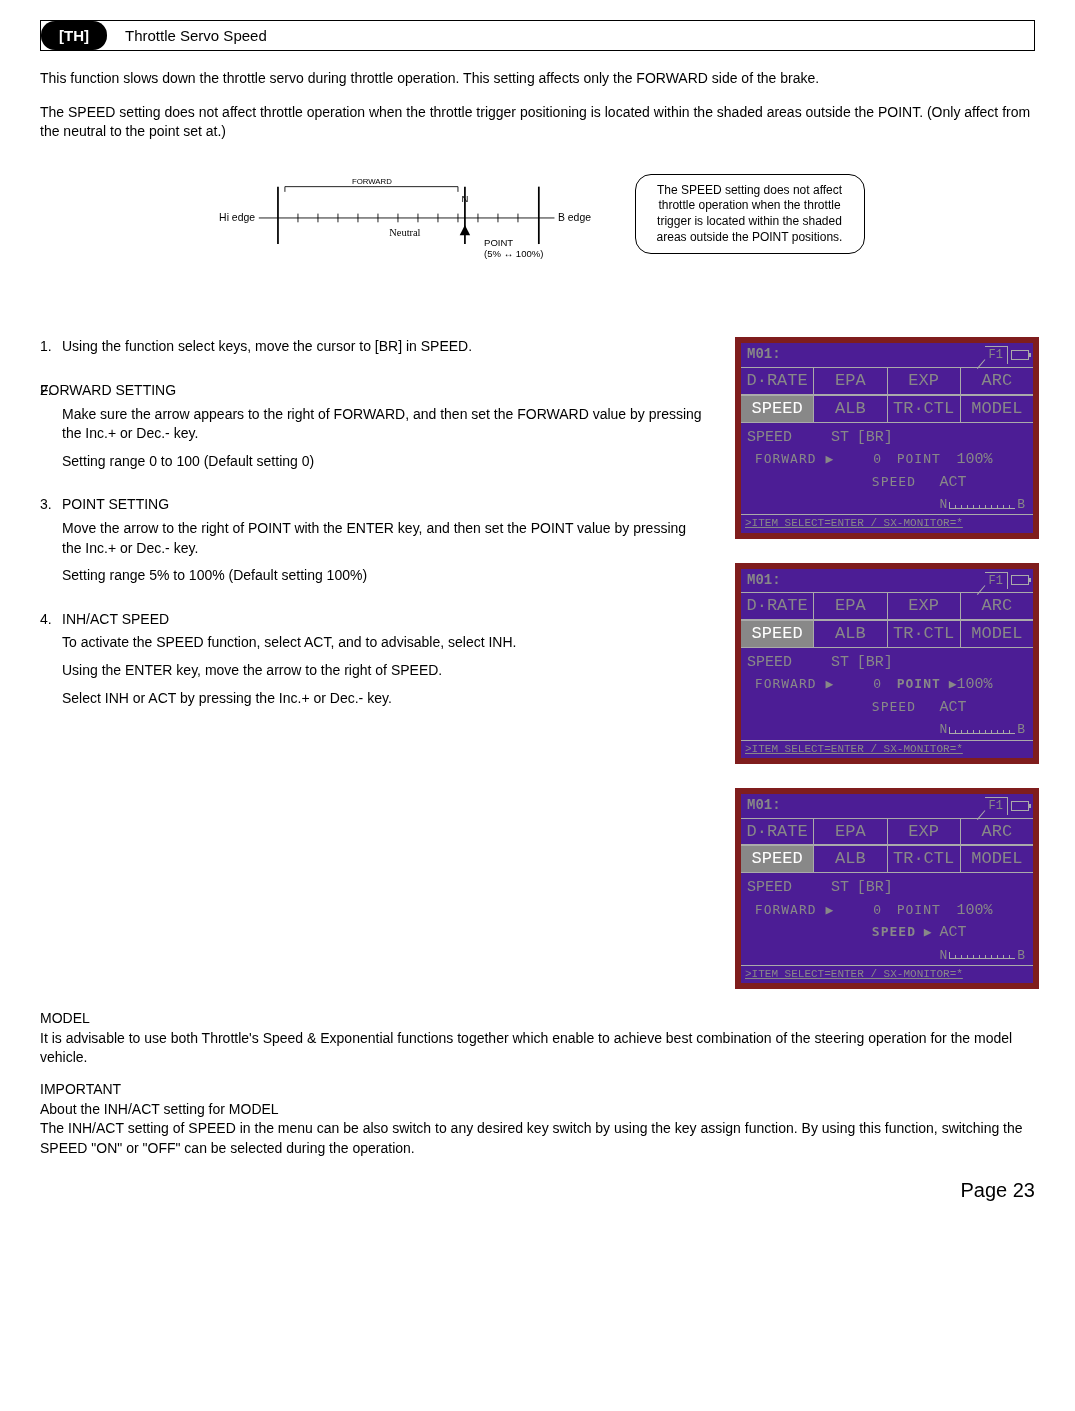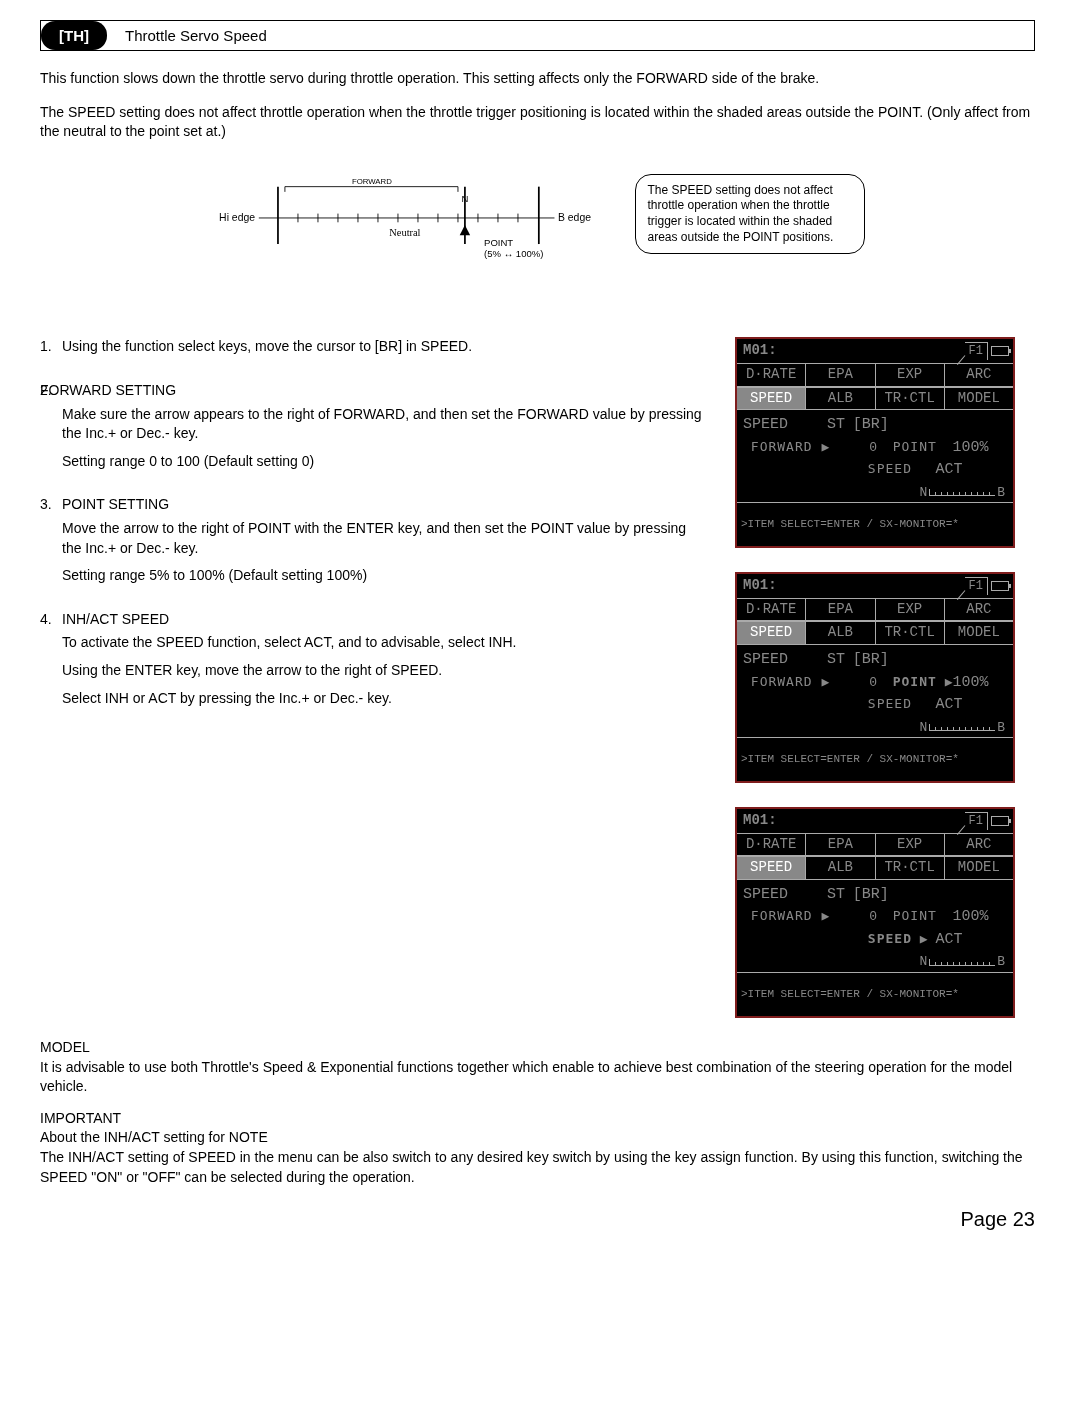--- a/index.html
+++ b/index.html
@@ -4,66 +4,66 @@
   <style>
     * { box-sizing: border-box; margin: 0; padding: 0; }
     body { font-family: Arial, Helvetica, sans-serif; font-size: 14px; line-height: 1.4; color: #000; width: 1075px; padding: 20px 40px; }
     
     .section-header { display: flex; align-items: stretch; border: 1px solid #000; margin-bottom: 18px; }
     .section-tag { background: #000; color: #fff; padding: 4px 18px; font-weight: bold; font-size: 15px; border-radius: 14px; }
     .section-title { padding: 4px 18px; font-size: 15px; }
     
     .para { margin-bottom: 14px; }
     
-    .diagram-row { display: flex; align-items: flex-start; justify-content: center; gap: 24px; margin: 24px 0 36px; }
+    .diagram-row { display: flex; align-items: flex-start; justify-content: center; gap: 24px; margin: 24px 0 36px; text-align: center; }
     .diagram-wrap { position: relative; }
     .diagram { width: 400px; }
     
     .speed-note-box { border: 1px solid #000; border-radius: 16px; padding: 8px 12px; width: 230px; font-family: "Trebuchet MS", -apple-system, BlinkMacSystemFont, "Segoe UI", sans-serif; font-size: 12px; line-height: 1.3; margin-top: 8px; }
     
     .two-col { display: flex; gap: 28px; }
     .left-col { flex: 1; }
     .right-col { width: 300px; display: flex; flex-direction: column; gap: 24px; }
     
     .ol-item { display: flex; margin-bottom: 16px; }
     .ol-num { width: 22px; flex-shrink: 0; }
     .ol-body { flex: 1; }
     .ol-body .sub { margin-bottom: 4px; }
     .ol-body p { margin-bottom: 8px; }
     
     .note-title { margin-top: 20px; }
     .note-body { margin-bottom: 12px; }
     .page-num { text-align: right; font-size: 20px; margin-top: 18px; }
     
-    .lcd-screen { border: 2px solid #7f1d1d; background: #000000; font-family: "Courier New", monospace; font-size: 12px; color: #888; padding: 0; width: 280px; }
+    .lcd-screen { border: 6px solid #7f1d1d; background: #4c1d95; font-family: "Courier New", monospace; font-size: 12px; color: #888; padding: 0; width: 304px; }
     .lcd-top { display: flex; align-items: center; padding: 2px 4px; }
     .lcd-title { flex: 1; font-weight: bold; font-size: 14px; padding-left: 2px; }
     .lcd-f1 { border-top: 1px solid #aaa; border-right: 1px solid #aaa; padding: 0 4px; font-size: 12px; position: relative; }
     .lcd-f1::before { content: ""; position: absolute; left: -12px; top: 12px; width: 12px; height: 0; border-top: 1px solid #aaa; transform: rotate(-50deg); transform-origin: right; }
     .lcd-battery { width: 18px; height: 10px; border: 1px solid #aaa; margin-left: 3px; position: relative; }
     .lcd-battery::after { content: ""; position: absolute; right: -3px; top: 2px; width: 2px; height: 4px; background: #aaa; }
     
     .lcd-tabs { display: flex; border-top: 1px solid #aaa; border-bottom: 1px solid #aaa; }
-    .lcd-tab { border-right: 1px solid #aaa; padding: 1px 4px; text-align: center; flex: 1; font-size: 14px; }
+    .lcd-tab { border-right: 1px solid #aaa; padding: 1px 4px; text-align: center; flex: 1; font-size: 17px; }
     .lcd-tab:last-child { border-right: none; }
     .lcd-tab.active { background: #888; color: #fff; }
     
     .lcd-body { padding: 4px 6px 2px; line-height: 1.5; }
     .lcd-line { white-space: pre; font-size: 13px; }
     .lcd-line .big { font-size: 15px; }
     .lcd-line .dotted { font-family: monospace; letter-spacing: 1px; }
     
     .lcd-nb-line { display: flex; justify-content: flex-end; align-items: center; padding: 0 8px; gap: 2px; }
     .lcd-nb-line .n { font-size: 13px; }
     .lcd-nb-ticks { display: flex; align-items: flex-end; gap: 0; }
     .lcd-nb-ticks span { width: 6px; height: 4px; border-left: 1px solid #aaa; border-bottom: 1px solid #aaa; }
     .lcd-nb-ticks span:first-child { height: 7px; }
     .lcd-nb-line .b { font-size: 13px; }
     
-    .lcd-footer { border-top: 1px solid #aaa; padding: 14px 4px; font-size: 11px; letter-spacing: 0; }
+    .lcd-footer { border-top: 1px solid #aaa; padding: 1px 4px; font-size: 11px; letter-spacing: 0; text-decoration: underline; }
     
     .sel { font-weight: bold; }
     .cursor-tri { display: inline-block; }
   </style>
 </head>
 <body>
 
 <div class="section-header">
   <div class="section-tag">[TH]</div>
   <div class="section-title">Throttle Servo Speed</div>
@@ -295,16 +295,16 @@
       <div class="lcd-footer">&gt;ITEM SELECT=ENTER / SX-MONITOR=*</div>
     </div>
 
   </div>
 </div>
 
 <div class="note-title">MODEL</div>
 <div class="note-body">It is advisable to use both Throttle's Speed &amp; Exponential functions together which enable to achieve best combination of the steering operation for the model vehicle.</div>
 
 <div>IMPORTANT</div>
-<div>About the INH/ACT setting for NOTE</div>
+<div>About the INH/ACT setting for MODEL</div>
 <div class="note-body">The INH/ACT setting of SPEED in the menu can be also switch to any desired key switch by using the key assign function. By using this function, switching the SPEED "ON" or "OFF" can be selected during the operation.</div>
 
 <div class="page-num">Page 23</div>
 
 </body></html>

